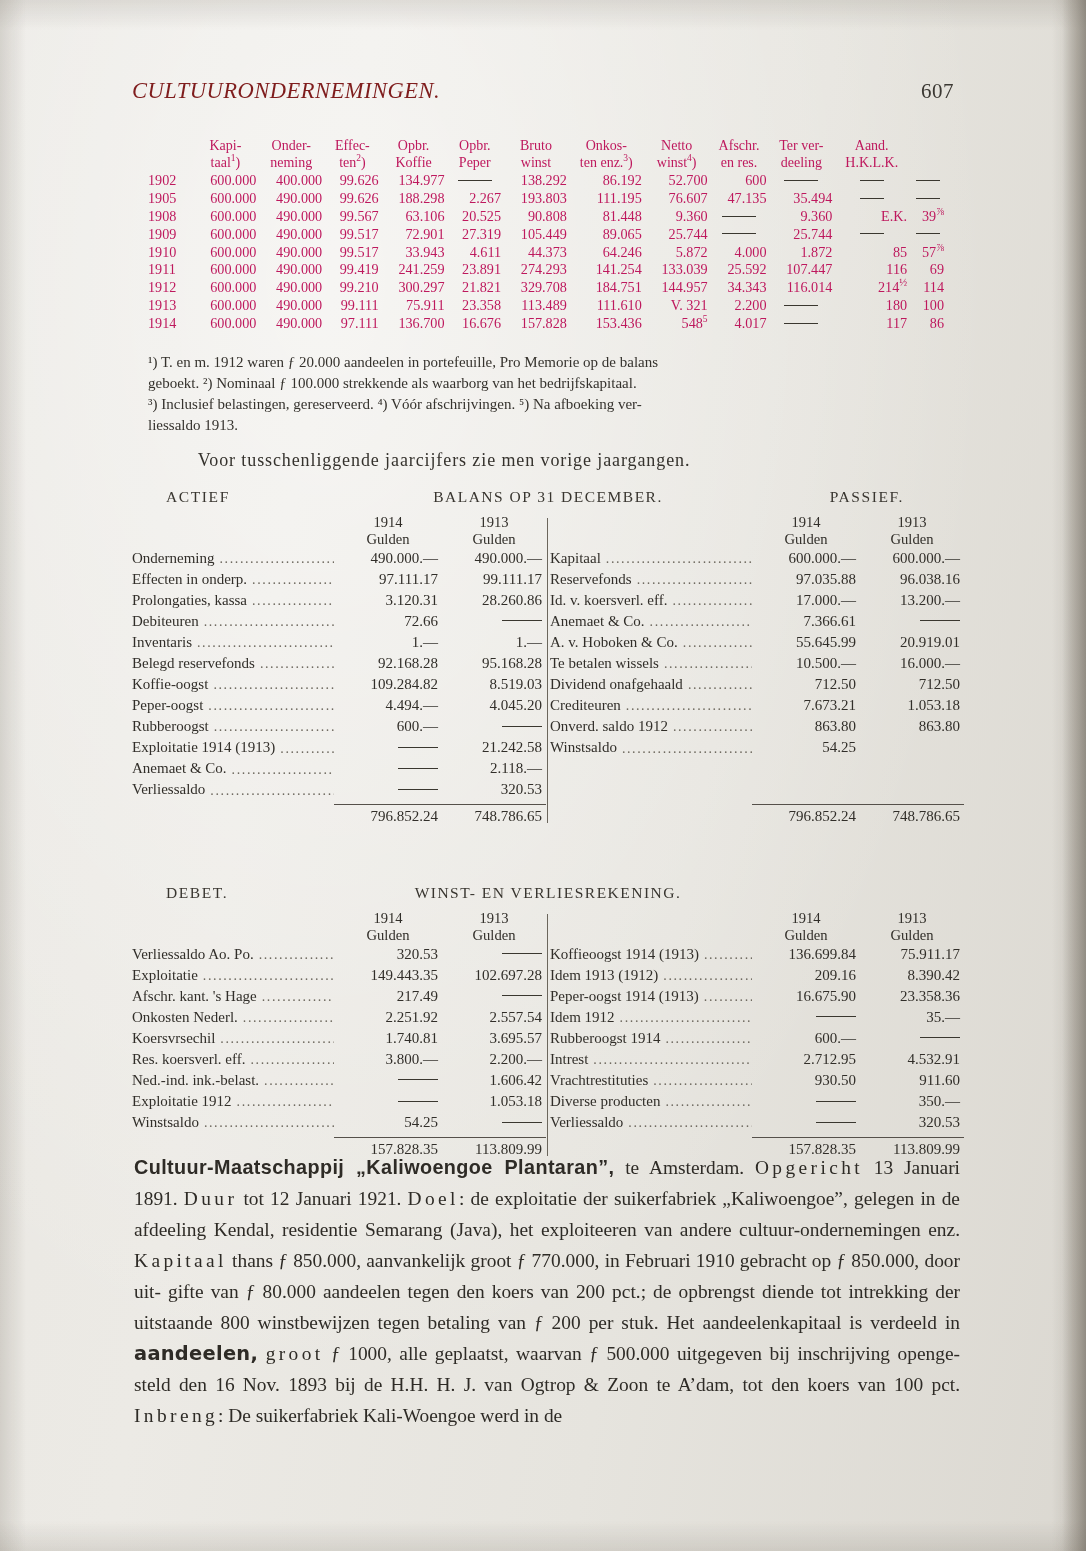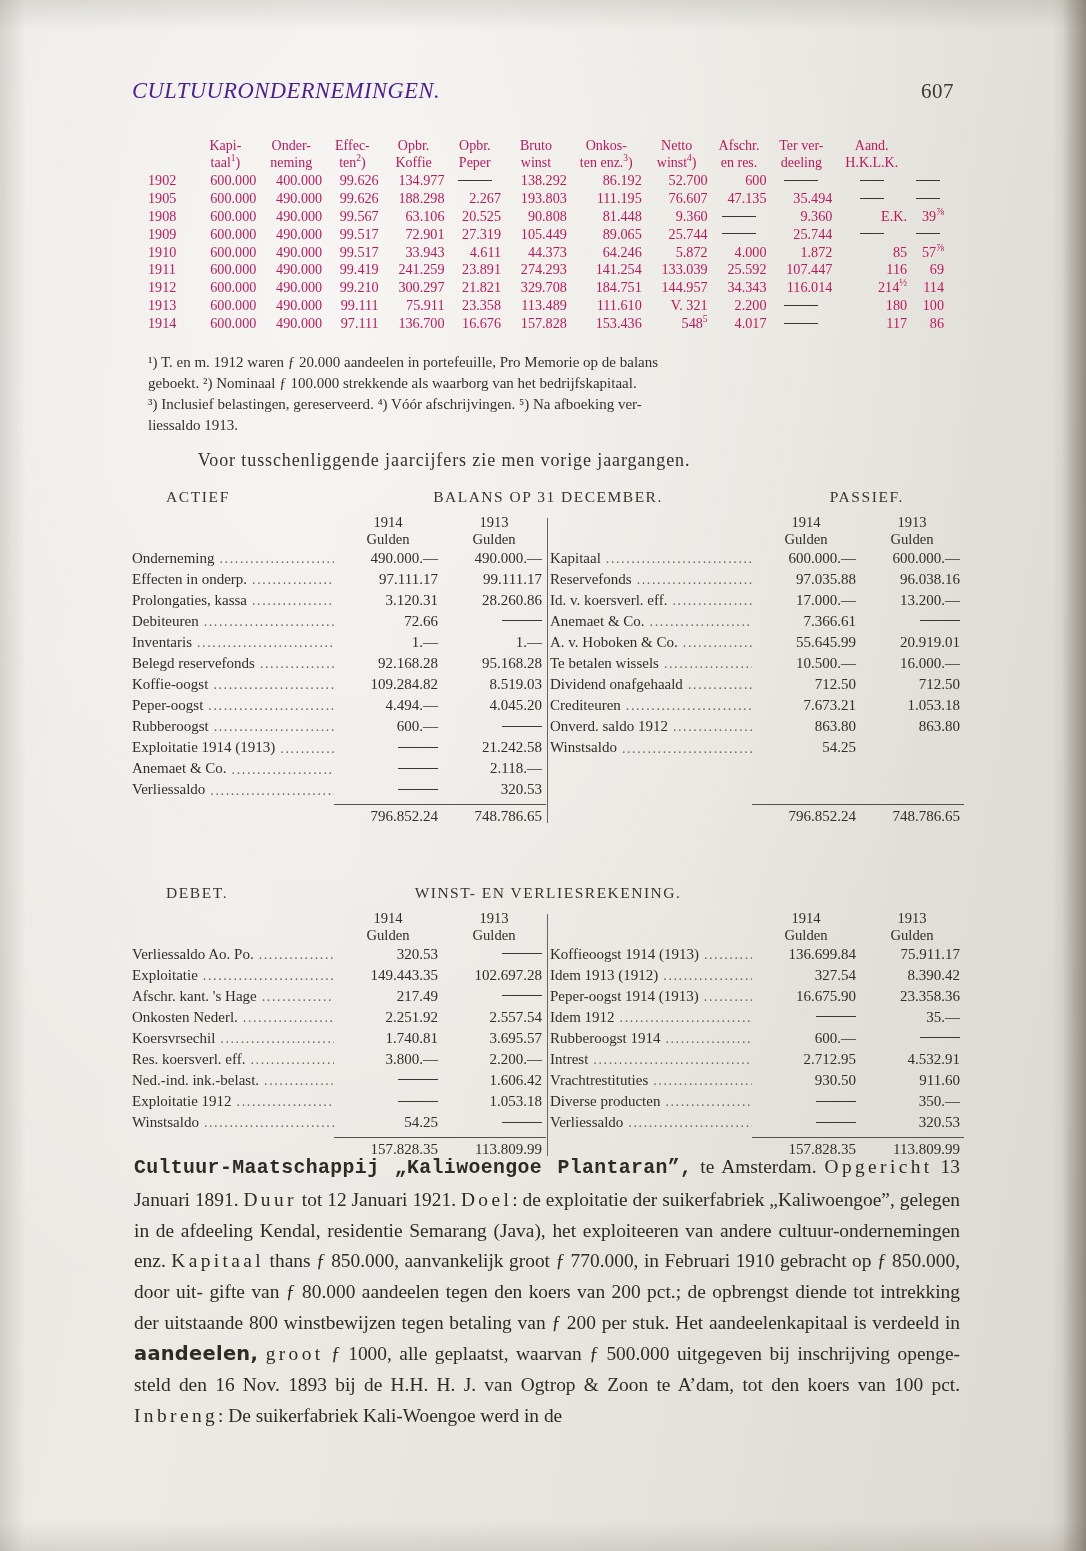--- a/index.html
+++ b/index.html
@@ -36,21 +36,21 @@
   .content { position:absolute; left:0; top:0; width:1086px; height:1551px; }
 
   
   .runhead{
     position:absolute; left:132px; top:78px; width:822px;
     display:flex; align-items:baseline; justify-content:space-between;
   }
   .runhead .title{
     font-family:"Liberation Serif", serif;
     font-style:italic; font-size:22.5px; letter-spacing:.5px;
-    color:#4c1d95;
+    color:#7f1d1d;
   }
   .runhead .pageno{ font-size:21px; color:#3b3833; letter-spacing:.5px; }
 
   
   .stattable{
     position:absolute; left:146px; top:138px; width:800px;
     font-size:14.2px; line-height:1.26; color:#be185d;
   }
   .stattable table{ border-collapse:collapse; width:100%; }
   .stattable th, .stattable td{
@@ -122,21 +122,21 @@
   .led-total{ display:grid; grid-template-columns: 1fr 108px 104px; margin-top:4px; }
   .led-total .rule{ grid-column:2 / span 2; border-top:1.2px solid #55504a; height:1px; }
   .led-total .tv{ text-align:right; padding-right:4px; padding-top:3px; white-space:nowrap; }
 
   
   .prose{
     position:absolute; left:134px; top:1152px; width:826px;
     font-size:19.4px; line-height:1.595; color:#2e2b26; text-align:justify;
   }
   .prose .co{
-    font-family:Liberation Mono, monospace; font-weight:bold; font-size:19.8px; letter-spacing:.4px;
+    font-family:Liberation Sans, sans-serif; font-weight:bold; font-size:19.8px; letter-spacing:.4px;
   }
   .prose .sp{ letter-spacing:3.4px; }
   .prose .bd{ font-family:"DejaVu Sans", sans-serif; font-weight:bold; letter-spacing:.3px; }
   .prose p{ margin:0; text-indent:0; }
 </style>
 </head>
 <body>
 
 <div class="page"></div>
 <div class="spine"></div>
@@ -712,21 +712,21 @@
                 <span class="dots">..............................................</span>
               </div>
               <div class="led-val">136.699.84</div>
               <div class="led-val">75.911.17</div>
             </div>
             <div class="led-row">
               <div class="led-label">
                 <span class="txt">Idem 1913 (1912)</span>
                 <span class="dots">..............................................</span>
               </div>
-              <div class="led-val">327.54</div>
+              <div class="led-val">209.16</div>
               <div class="led-val">8.390.42</div>
             </div>
             <div class="led-row">
               <div class="led-label">
                 <span class="txt">Peper-oogst 1914 (1913)</span>
                 <span class="dots">..............................................</span>
               </div>
               <div class="led-val">16.675.90</div>
               <div class="led-val">23.358.36</div>
             </div>

